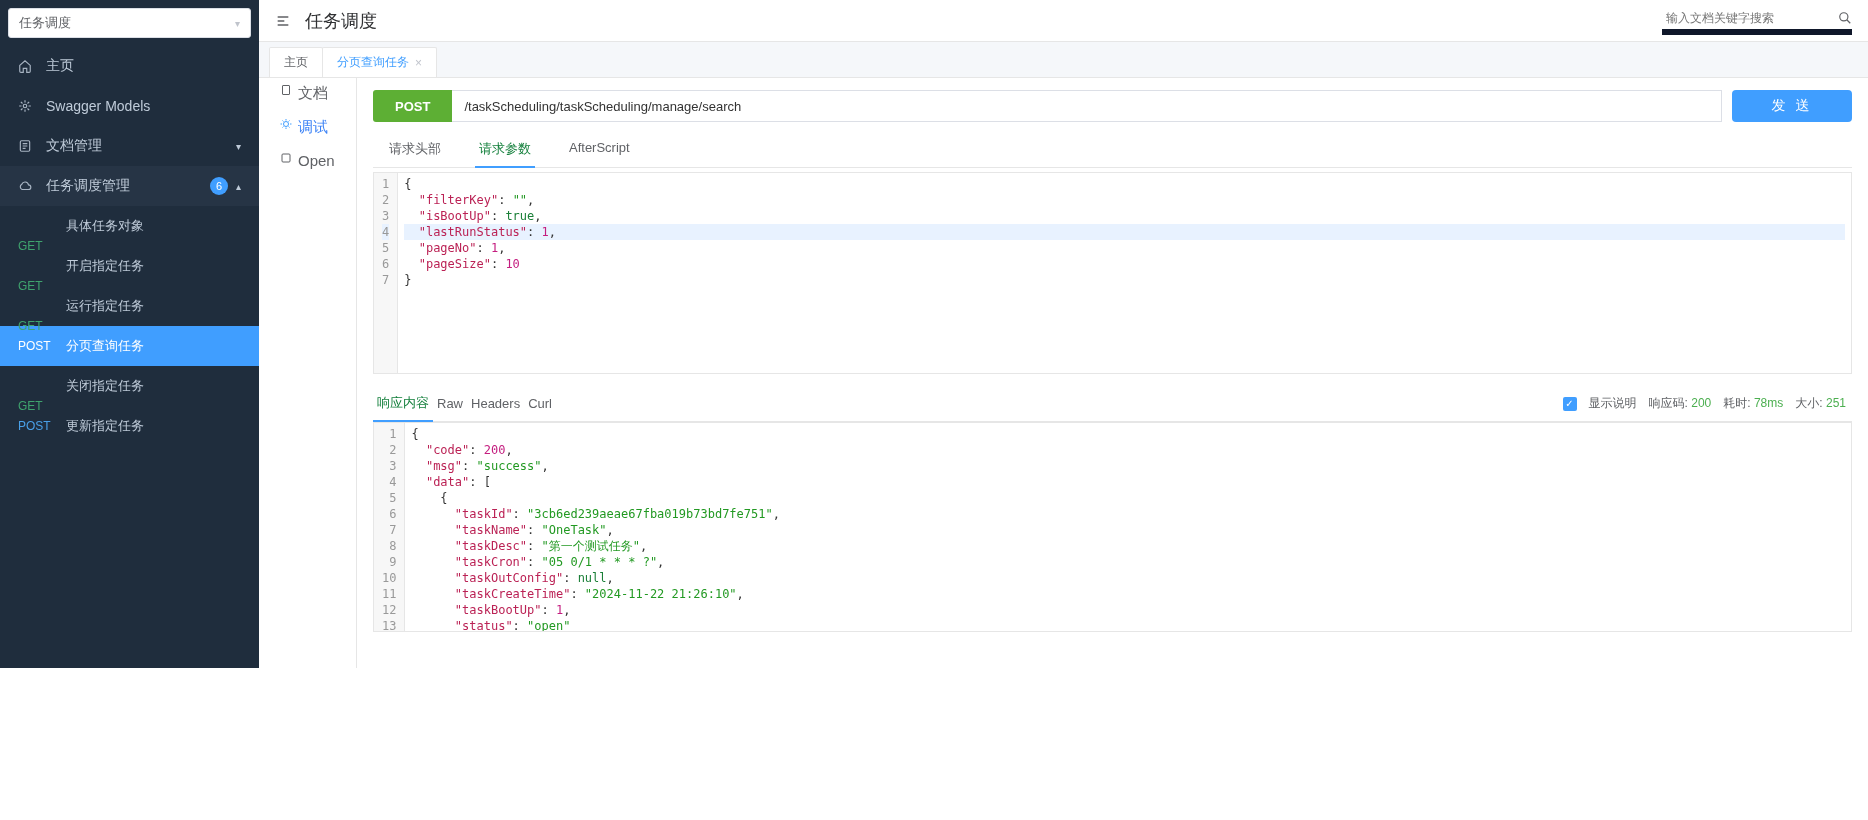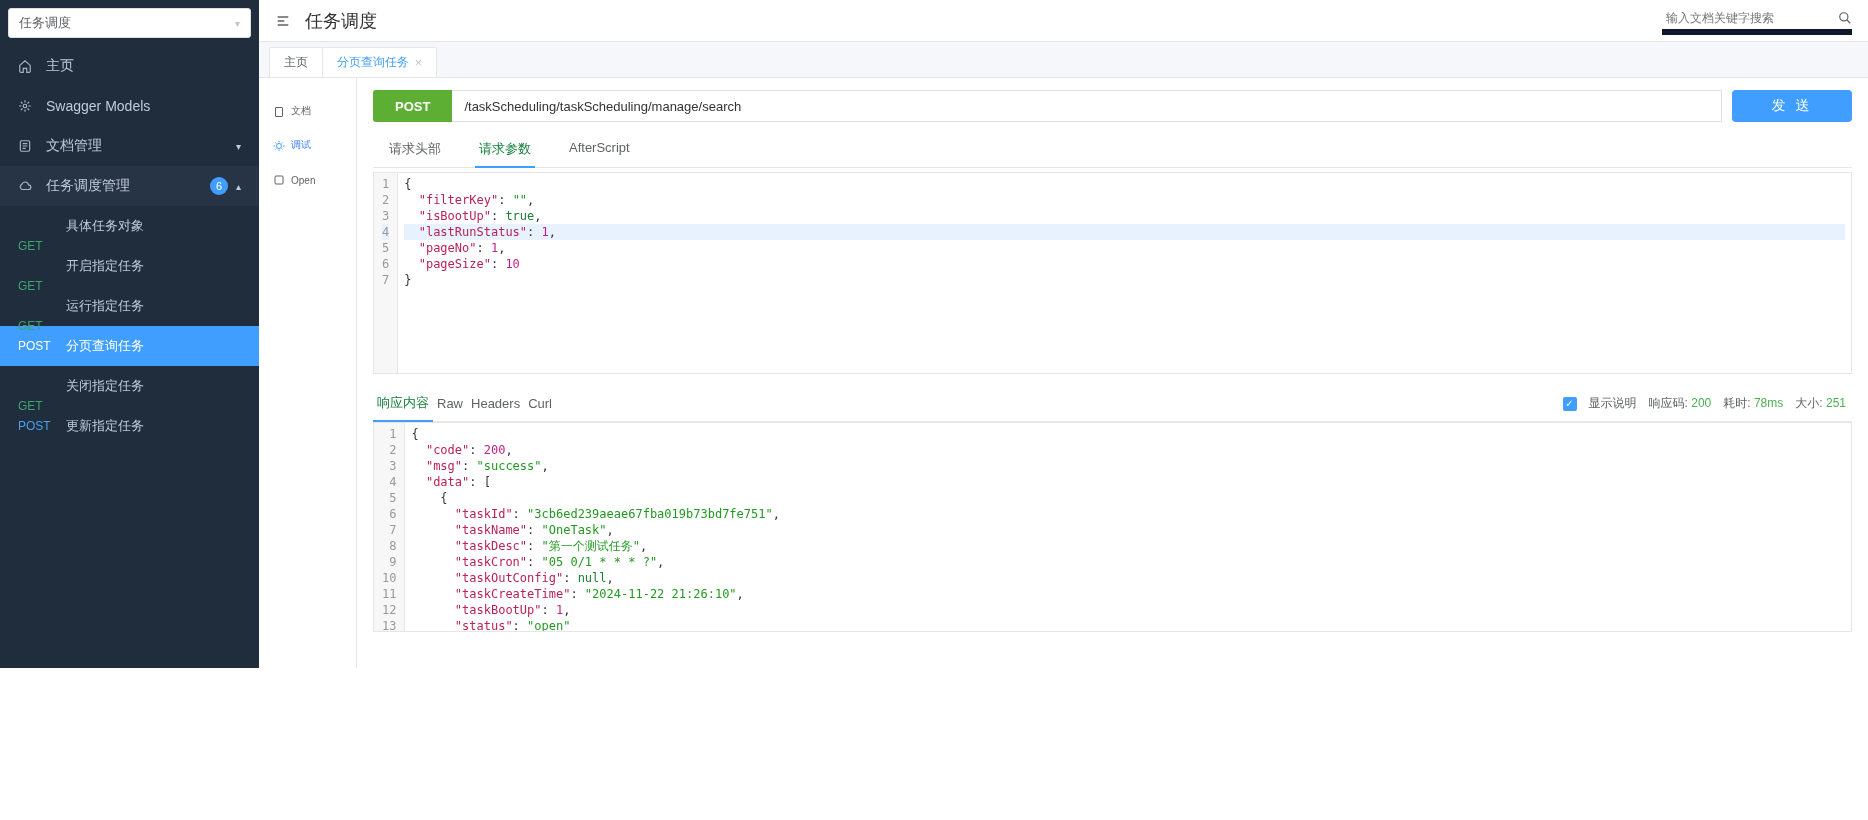--- a/index.html
+++ b/index.html
@@ -29,21 +29,21 @@
 .search-area input{width:190px;height:28px;border:none;border-bottom:6px solid #0f172a;outline:none;font-size:12px;padding:0 22px 0 4px;color:#606266;background:transparent;}
 .search-area .mag{position:absolute;right:0;top:4px;color:#606266;font-size:14px;}
 
 .pagetabs{height:36px;display:flex;align-items:flex-end;padding:0 10px;background:#f5f7fa;border-bottom:1px solid #e6e6e6;}
 .pagetab{height:30px;padding:0 14px;background:#fff;border:1px solid #e6e6e6;border-bottom:none;display:flex;align-items:center;gap:6px;font-size:12px;color:#606266;border-top-left-radius:2px;border-top-right-radius:2px;margin-right:-1px;cursor:pointer;}
 .pagetab.active{color:#409eff;}
 .pagetab .close{color:#c0c4cc;font-size:12px;}
 
 .body{flex:1;display:flex;background:#fff;}
 .left-tabs{width:98px;border-right:1px solid #e6e6e6;padding-top:6px;}
-.left-tabs .lt{display:flex;align-items:flex-end;gap:6px;height:34px;padding:0 14px;font-size:10px;color:#606266;cursor:pointer;}
+.left-tabs .lt{display:flex;align-items:flex-start;gap:6px;height:34px;padding:0 21px;font-size:15px;color:#606266;cursor:pointer;}
 .left-tabs .lt.active{color:#3b82f6;}
 .content{flex:1;padding:12px 16px 0 16px;display:flex;flex-direction:column;overflow:hidden;}
 .reqrow{display:flex;align-items:center;margin-bottom:10px;}
 .mpill{background:#5daf34;color:#fff;height:32px;padding:0 22px;display:flex;align-items:center;font-weight:600;border-radius:3px 0 0 3px;font-size:13px;}
 .urlbox{flex:1;height:32px;border:1px solid #dcdfe6;border-left:none;padding:0 12px;display:flex;align-items:center;color:#333;font-size:13px;}
 .sendbtn{margin-left:10px;height:32px;width:120px;background:#409eff;color:#fff;border:none;border-radius:4px;font-size:14px;letter-spacing:3px;cursor:pointer;}
 
 .subtabs{display:flex;border-bottom:1px solid #e6e6e6;gap:30px;padding-left:12px;margin-bottom:4px;}
 .subtab{padding:8px 4px;font-size:13px;color:#606266;cursor:pointer;border-bottom:2px solid transparent;margin-bottom:-1px;}
 .subtab.active{color:#15803d;border-bottom-color:#409eff;}

